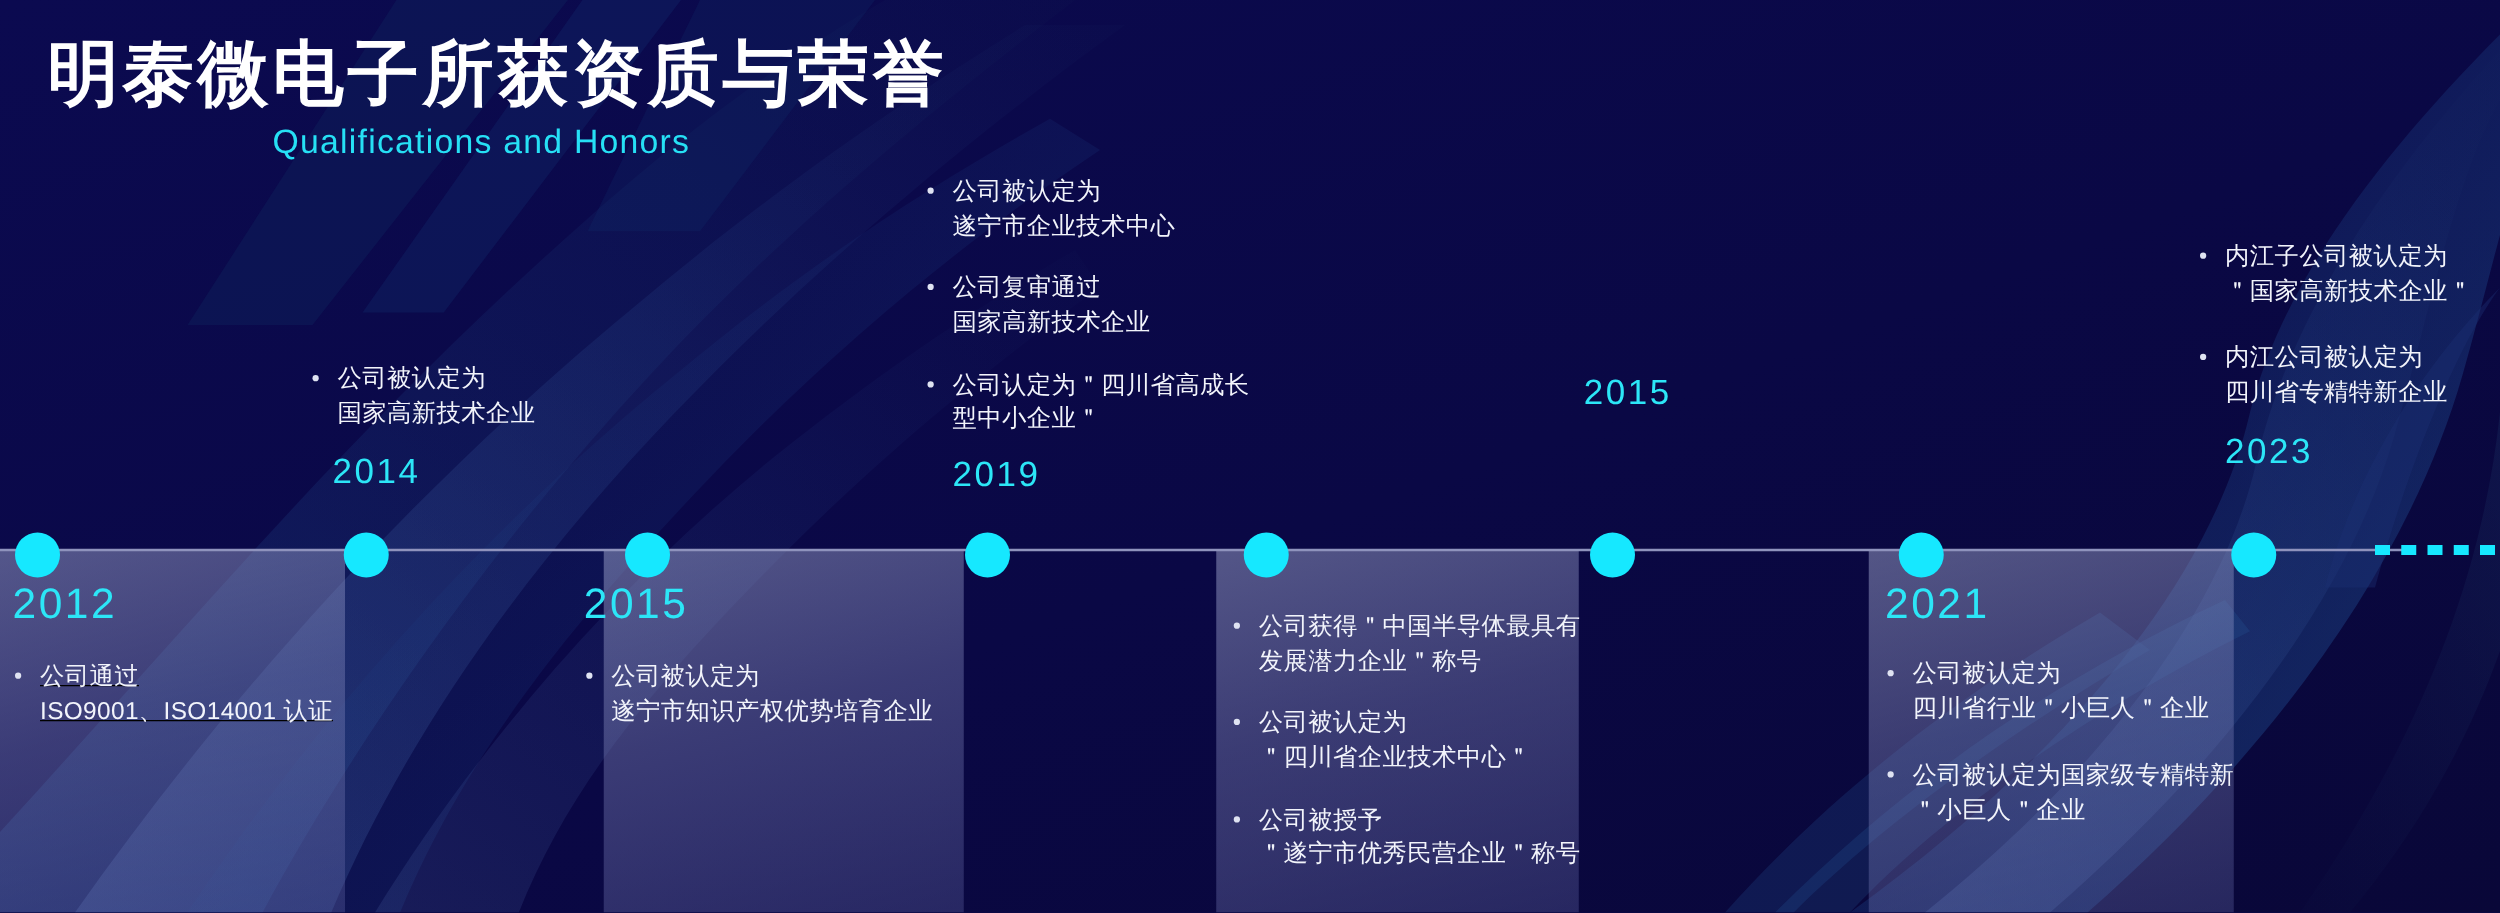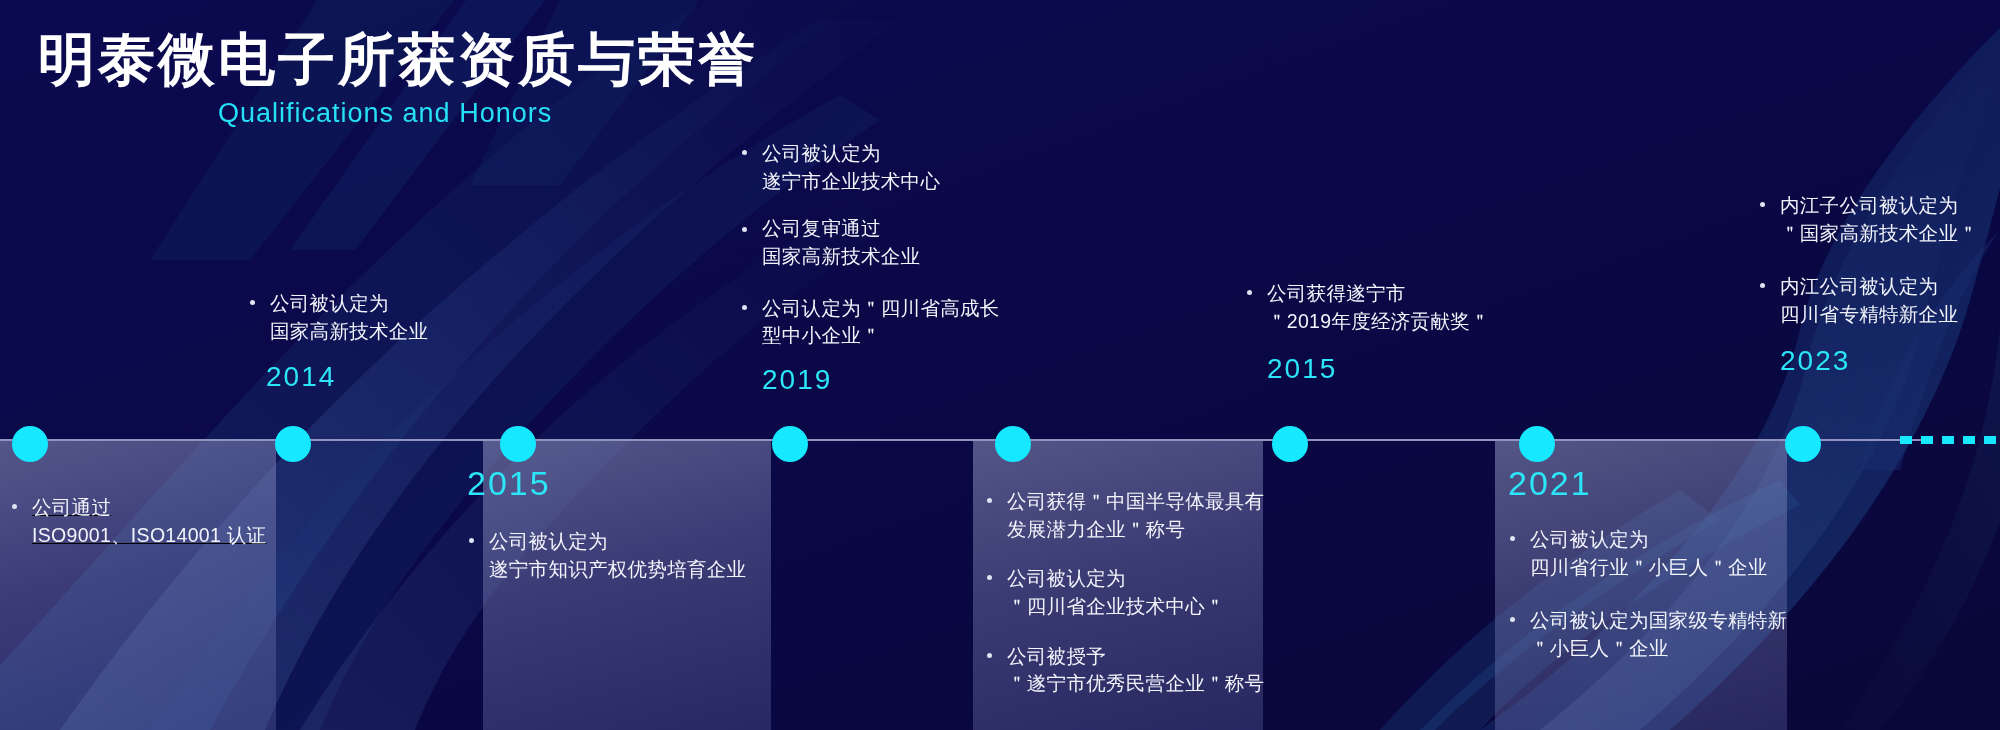--- a/index.html
+++ b/index.html
@@ -142,20 +142,21 @@
   <div class="dot" style="left:12px;top:426px;width:36px;height:36px;"></div>
   <div class="dot" style="left:275px;top:426px;width:36px;height:36px;"></div>
   <div class="dot" style="left:500px;top:426px;width:36px;height:36px;"></div>
   <div class="dot" style="left:772px;top:426px;width:36px;height:36px;"></div>
   <div class="dot" style="left:995px;top:426px;width:36px;height:36px;"></div>
   <div class="dot" style="left:1272px;top:426px;width:36px;height:36px;"></div>
   <div class="dot" style="left:1519px;top:426px;width:36px;height:36px;"></div>
   <div class="dot" style="left:1785px;top:426px;width:36px;height:36px;"></div>
 
   <div class="block" style="left:10px;top:466px;width:300px;">
+    <div class="year below">2012</div>
     <ul class="items" style="margin-top:28px;text-decoration:underline;">
       <li class="item">公司通过
  ISO9001、ISO14001 认证</li>
     </ul>
   </div>
 
   <div class="block" style="left:248px;top:290px;width:300px;">
     <ul class="items">
       <li class="item">公司被认定为
 国家高新技术企业</li>
@@ -168,44 +169,40 @@
     <ul class="items" style="margin-top:28px;">
       <li class="item">公司被认定为
  遂宁市知识产权优势培育企业</li>
     </ul>
   </div>
 
   <div class="block" style="left:740px;top:140px;width:310px;">
     <ul class="items">
       <li class="item" style="margin-bottom:22px;">公司被认定为
 遂宁市企业技术中心</li>
-      <li class="item" style="margin-bottom:22px;font-family:Liberation Mono, monospace;">公司复审通过
+      <li class="item" style="margin-bottom:22px;">公司复审通过
 国家高新技术企业</li>
       <li class="item">公司认定为＂四川省高成长
 型中小企业＂</li>
     </ul>
     <div class="year" style="margin-top:16px;margin-left:22px;">2019</div>
   </div>
 
   <div class="block" style="left:985px;top:466px;width:292px;">
     <ul class="items" style="margin-top:22px;">
       <li class="item" style="margin-bottom:22px;">公司获得＂中国半导体最具有
 发展潜力企业＂称号</li>
       <li class="item" style="margin-bottom:22px;">公司被认定为
 ＂四川省企业技术中心＂</li>
       <li class="item">公司被授予
 ＂遂宁市优秀民营企业＂称号</li>
     </ul>
   </div>
 
   <div class="block" style="left:1245px;top:280px;width:300px;">
-    <ul class="items">
-      <li class="item">公司获得遂宁市
-＂2019年度经济贡献奖＂</li>
-    </ul>
     <div class="year" style="margin-top:20px;margin-left:22px;">2015</div>
   </div>
 
   <div class="block" style="left:1508px;top:466px;width:300px;">
     <div class="year below">2021</div>
     <ul class="items" style="margin-top:26px;">
       <li class="item" style="margin-bottom:26px;">公司被认定为
  四川省行业＂小巨人＂企业</li>
       <li class="item">公司被认定为国家级专精特新
 ＂小巨人＂企业</li>

